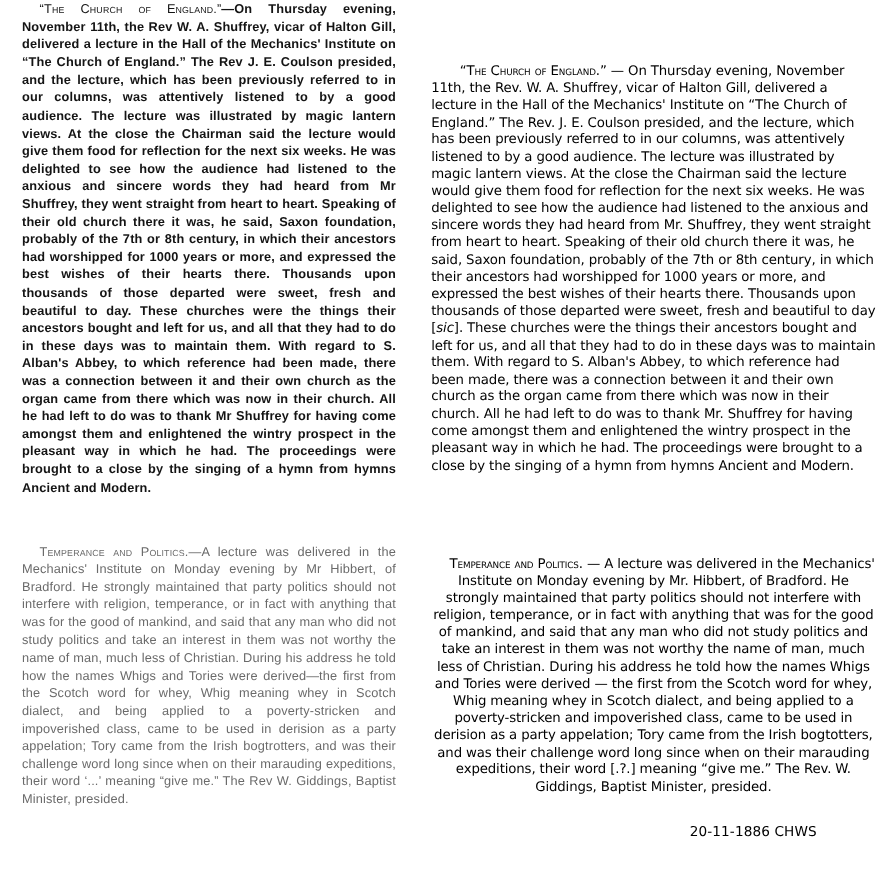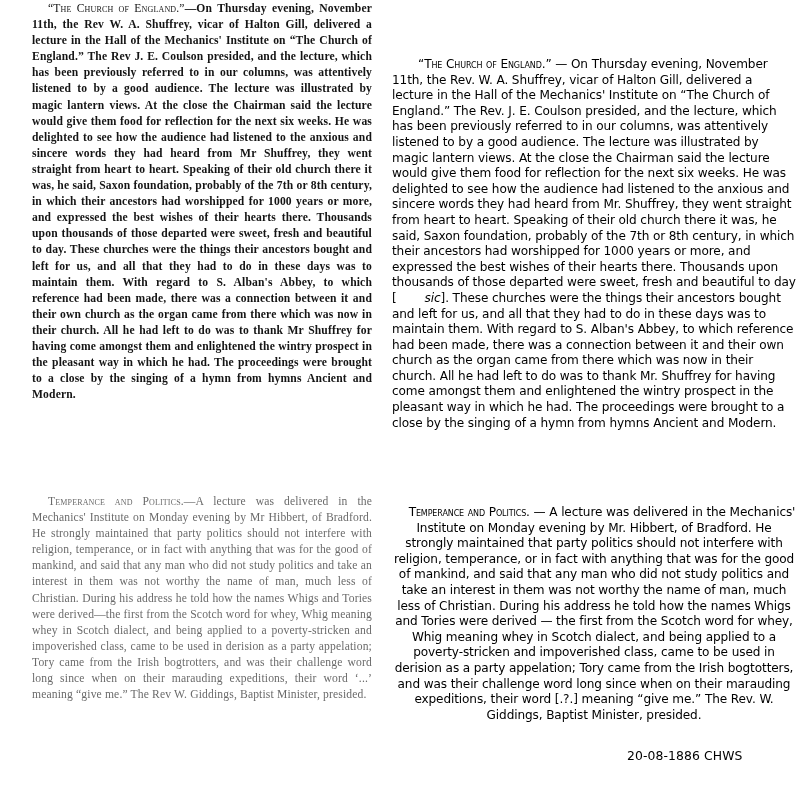--- a/index.html
+++ b/index.html
@@ -1,21 +1,21 @@
 <!DOCTYPE html>
 <html><head>
 <meta charset="utf-8">
 <style>
   html, body { margin:0; padding:0; }
   body {
     width:800px; height:792px; background:#ffffff; position:relative; overflow:hidden;
   }
   .scan {
-    position:absolute; left:12px; top:0; width:378px; height:660px;
-    font-family:Liberation Serif, serif;
+    position:absolute; left:0; top:0; width:378px; height:660px;
+    font-family:Liberation Sans, sans-serif;
     color:#141414;
   }
   .scan p {
     margin:0; position:absolute; left:20px; width:340px;
     font-size:11.6px; line-height:16.1px; text-align:justify;
     text-align-last:left; letter-spacing:0.15px;
   }
   .scan p.a1 { top:1px; font-weight:bold; }
   .scan p.a2 { top:494px; color:#6a6a6a; font-weight:normal; }
   .scan .sc { font-variant:small-caps; font-weight:normal; }
@@ -27,31 +27,31 @@
   }
   .transcript p {
     margin:0; position:absolute; left:6px; width:404px;
     font-size:12.1px; line-height:15.6px; letter-spacing:-0.12px;
   }
   .transcript p.t1 { top:57px; }
   .transcript p.t2 { top:505px;text-align:center; }
   .transcript .sc { font-variant:small-caps; }
   .transcript .ind1 { display:inline-block; width:26px; }
   .transcript .ind2 { display:inline-block; width:16px; }
-  .transcript .sic { font-style:italic;margin-left:28px; }
+  .transcript .sic { font-style:italic; }
   .footer-ref {
     position:absolute; left:241px; top:748px;
     font-size:12.4px; letter-spacing:0.1px;
   }
 </style>
 </head>
 <body>
 
 <div class="scan">
   <p class="a1"><span class="ind"></span><span class="sc">“The Church of England.”</span><span>—On Thursday evening, November 11th, the Rev W. A. Shuffrey, vicar of Halton Gill, delivered a lecture in the Hall of the Mechanics' Institute on “The Church of England.” The Rev J. E. Coulson presided, and the lecture, which has been previously referred to in our columns, was attentively listened to by a good audience. The lecture was illustrated by magic lantern views. At the close the Chairman said the lecture would give them food for reflection for the next six weeks. He was delighted to see how the audience had listened to the anxious and sincere words they had heard from Mr Shuffrey, they went straight from heart to heart. Speaking of their old church there it was, he said, Saxon foundation, probably of the 7th or 8th century, in which their ancestors had worshipped for 1000 years or more, and expressed the best wishes of their hearts there. Thousands upon thousands of those departed were sweet, fresh and beautiful to day. These churches were the things their ancestors bought and left for us, and all that they had to do in these days was to maintain them. With regard to S. Alban's Abbey, to which reference had been made, there was a connection between it and their own church as the organ came from there which was now in their church. All he had left to do was to thank Mr Shuffrey for having come amongst them and enlightened the wintry prospect in the pleasant way in which he had. The proceedings were brought to a close by the singing of a hymn from hymns Ancient and Modern.</span></p>
   <p class="a2"><span class="ind"></span><span class="sc">Temperance and Politics.</span><span>—A lecture was delivered in the Mechanics' Institute on Monday evening by Mr Hibbert, of Bradford. He strongly maintained that party politics should not interfere with religion, temperance, or in fact with anything that was for the good of mankind, and said that any man who did not study politics and take an interest in them was not worthy the name of man, much less of Christian. During his address he told how the names Whigs and Tories were derived—the first from the Scotch word for whey, Whig meaning whey in Scotch dialect, and being applied to a poverty-stricken and impoverished class, came to be used in derision as a party appelation; Tory came from the Irish bogtrotters, and was their challenge word long since when on their marauding expeditions, their word ‘...’ meaning “give me.” The Rev W. Giddings, Baptist Minister, presided.</span></p>
 </div>
 
 <div class="transcript">
   <p class="t1"><span class="ind1"></span><span class="sc">“The Church of England.”</span><span> — On Thursday evening, November 11th, the Rev. W. A. Shuffrey, vicar of Halton Gill, delivered a lecture in the Hall of the Mechanics' Institute on “The Church of England.” The Rev. J. E. Coulson presided, and the lecture, which has been previously referred to in our columns, was attentively listened to by a good audience. The lecture was illustrated by magic lantern views. At the close the Chairman said the lecture would give them food for reflection for the next six weeks. He was delighted to see how the audience had listened to the anxious and sincere words they had heard from Mr. Shuffrey, they went straight from heart to heart. Speaking of their old church there it was, he said, Saxon foundation, probably of the 7th or 8th century, in which their ancestors had worshipped for 1000 years or more, and expressed the best wishes of their hearts there. Thousands upon thousands of those departed were sweet, fresh and beautiful to day [</span><span class="sic">sic</span><span>]. These churches were the things their ancestors bought and left for us, and all that they had to do in these days was to maintain them. With regard to S. Alban's Abbey, to which reference had been made, there was a connection between it and their own church as the organ came from there which was now in their church. All he had left to do was to thank Mr. Shuffrey for having come amongst them and enlightened the wintry prospect in the pleasant way in which he had. The proceedings were brought to a close by the singing of a hymn from hymns Ancient and Modern.</span></p>
   <p class="t2"><span class="ind2"></span><span class="sc">Temperance and Politics.</span><span> — A lecture was delivered in the Mechanics' Institute on Monday evening by Mr. Hibbert, of Bradford. He strongly maintained that party politics should not interfere with religion, temperance, or in fact with anything that was for the good of mankind, and said that any man who did not study politics and take an interest in them was not worthy the name of man, much less of Christian. During his address he told how the names Whigs and Tories were derived — the first from the Scotch word for whey, Whig meaning whey in Scotch dialect, and being applied to a poverty-stricken and impoverished class, came to be used in derision as a party appelation; Tory came from the Irish bogtotters, and was their challenge word long since when on their marauding expeditions, their word [.?.] meaning “give me.”  The Rev. W. Giddings, Baptist Minister, presided.</span></p>
-  <div class="footer-ref">20-08-1886 CHWS</div>
+  <div class="footer-ref">20-11-1886 CHWS</div>
 </div>
 
 </body></html>

